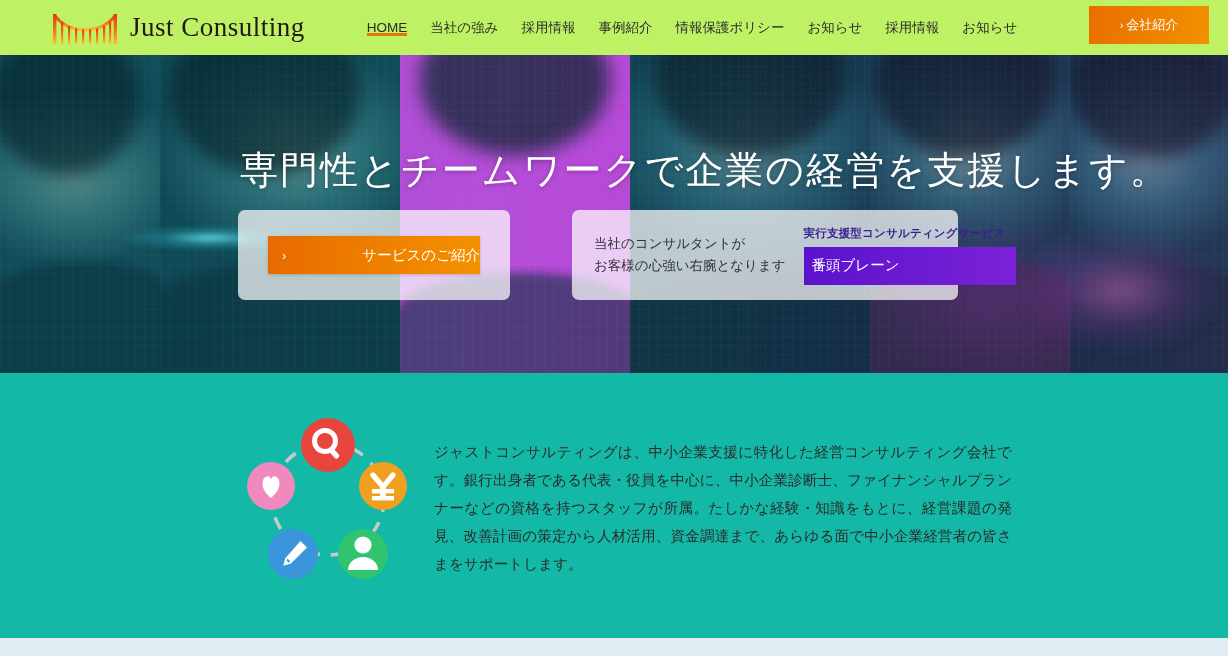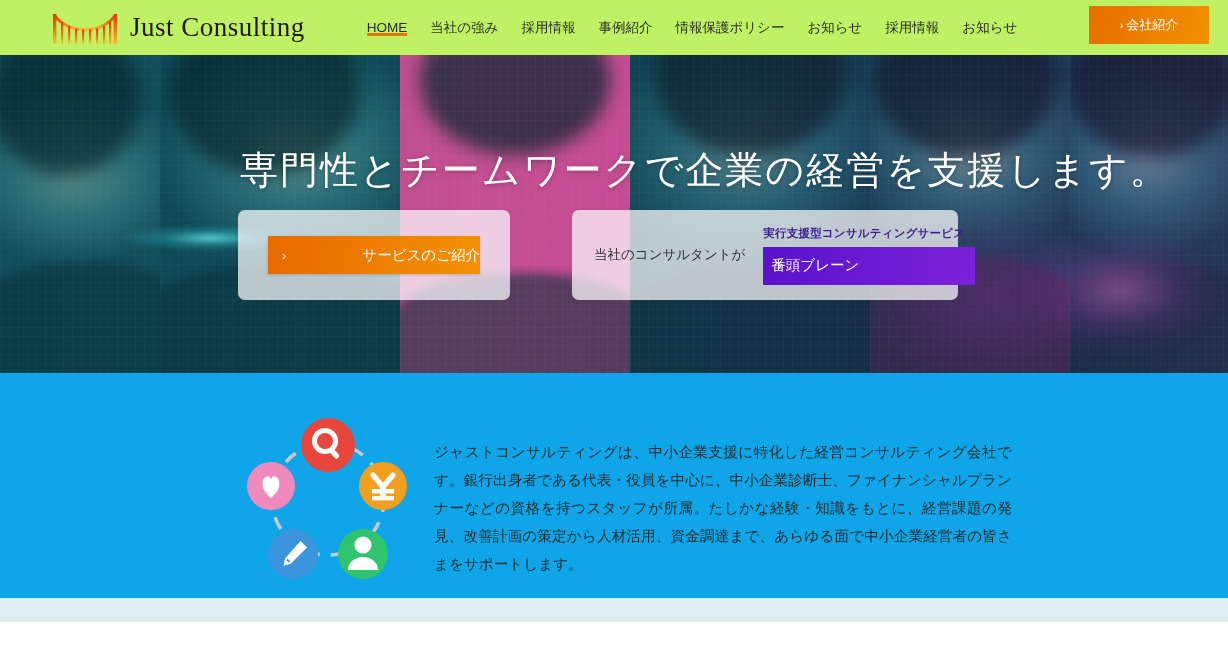--- a/index.html
+++ b/index.html
@@ -51,21 +51,21 @@
     display: flex; align-items: center; justify-content: center;
     gap: 3px; cursor: pointer; white-space: nowrap;
   }
   .chev { font-size: 11px; line-height: 1; }
 
   
   .hero {
     position: relative;
     width: 1228px; height: 318px;
     overflow: hidden;
-    background: #ec4899;
+    background: #d946ef;
     padding-left: 12px;
   }
   .hero-photo {
     position: absolute; inset: 0;
     display: flex;
   }
   .panel { position: relative; height: 100%; overflow: hidden; }
   .p1 { width: 160px; background:
         radial-gradient(ellipse 120px 90px at 45% 38%, #6d9b93 0%, #3a7a7f 45%, #134b57 100%),
         linear-gradient(180deg, #0c3d49, #17606b); }
@@ -169,22 +169,22 @@
     background: linear-gradient(95deg, #5b12cc 0%, #7b22d8 100%);
     color: #fff; font-size: 14.5px;
     display: flex; align-items: center;
     position: relative; cursor: pointer;
   }
   .btn-purple .chev { position: absolute; left: 14px; font-size: 13px; }
   .btn-purple .lbl { width: 100%; text-align: left; padding-left: 8px; }
 
   
   .intro {
-    position: relative; width: 1228px; height: 225px;
-    background: #0ea5e9; display: flex;
+    position: relative; width: 1228px; height: 265px;
+    background: #14b8a6; display: flex;
     align-items: flex-start;
   }
   .icon-cluster { position: absolute; left: 238px; top: 40px; width: 180px; height: 175px; }
   .intro-text {
     position: absolute; left: 434px; top: 65px;
     width: 578px;
     font-size: 14.6px; color: #2b2b2b; line-height: 1.92;
     text-align: justify;
   }
 
@@ -295,20 +295,21 @@
       <div class="cta-card card-a">
         <div class="btn-orange">
           <span class="chev">›</span>
           <span class="lbl">サービスのご紹介</span>
         </div>
       </div>
 
       <div class="cta-card card-b">
         <div class="card-b-text">
           <div>当社のコンサルタントが</div>
+          <div>お客様の心強い右腕となります</div>
         </div>
         <div class="card-b-right">
           <div class="purple-label">実行支援型コンサルティングサービス</div>
           <div class="btn-purple">
             <span class="chev">›</span>
             <span class="lbl">番頭ブレーン</span>
           </div>
         </div>
       </div>
 

